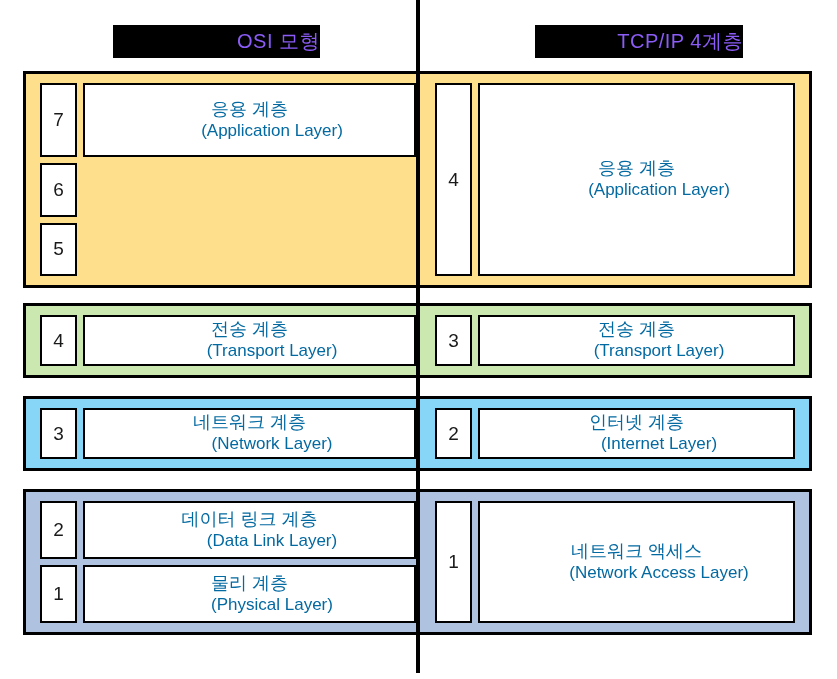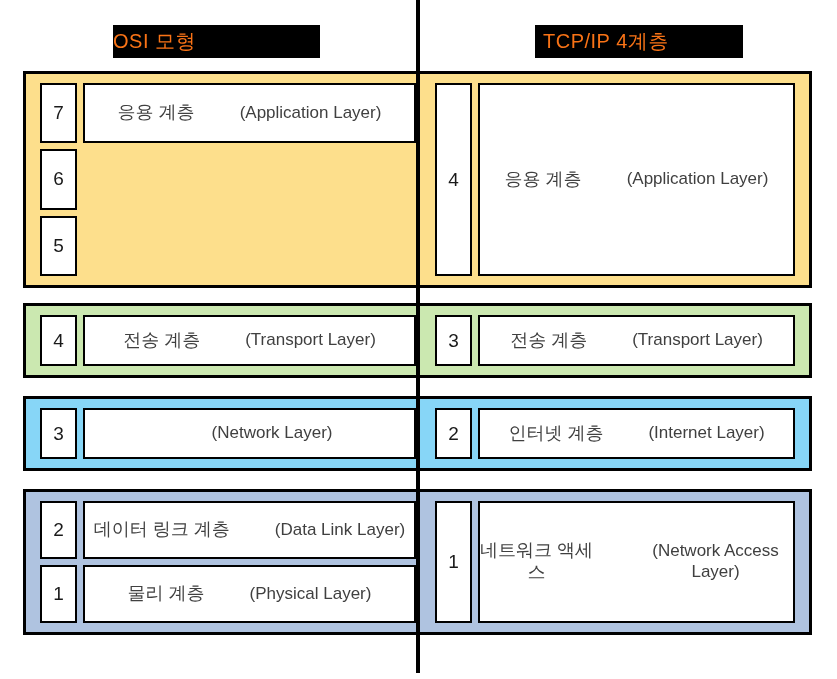--- a/index.html
+++ b/index.html
@@ -31,24 +31,24 @@
     width: 4px;
     height: 673px;
     background: #000000;
     z-index: 40;
   }
 
   
   .title-bar {
     position: absolute;
     background: #000000;
-    color: #f97316;
+    color: #8b5cf6;
     display: flex;
     align-items: center;
-    justify-content: flex-start;
+    justify-content: flex-end;
     font-size: 20px;
     letter-spacing: 0.5px;
     z-index: 30;
   }
   #title-osi {
     left: 113px;
     top: 25px;
     width: 207px;
     height: 33px;
   }
@@ -134,26 +134,26 @@
     justify-content: center;
     font-size: 19px;
     color: #1a1a1a;
   }
   .name-box {
     flex: 1 1 auto;
     background: #ffffff;
     border: 2px solid #000000;
     box-sizing: border-box;
     display: flex;
-    flex-direction: row;
+    flex-direction: column;
     align-items: center;
     justify-content: center;
     text-align: center;
     line-height: 1.22;
-    color: #404040;
+    color: #0369a1;
   }
   .name-ko {
     font-size: 18px;
   }
   .name-en {
     font-size: 17px;
     margin-left: 45px;
   }
 </style>
 </head>
@@ -223,20 +223,21 @@
       </div>
     </div>
   </div>
 
   <div class="band" id="band-internet" style="background: rgb(135, 214, 247);">
     <div class="band-half left">
       <div class="stack">
         <div class="layer-row">
           <div class="num-box">3</div>
           <div class="name-box">
+            <div class="name-ko">네트워크 계층</div>
             <div class="name-en">(Network Layer)</div>
           </div>
         </div>
       </div>
     </div>
     <div class="band-half right">
       <div class="stack">
         <div class="layer-row">
           <div class="num-box">2</div>
           <div class="name-box">

